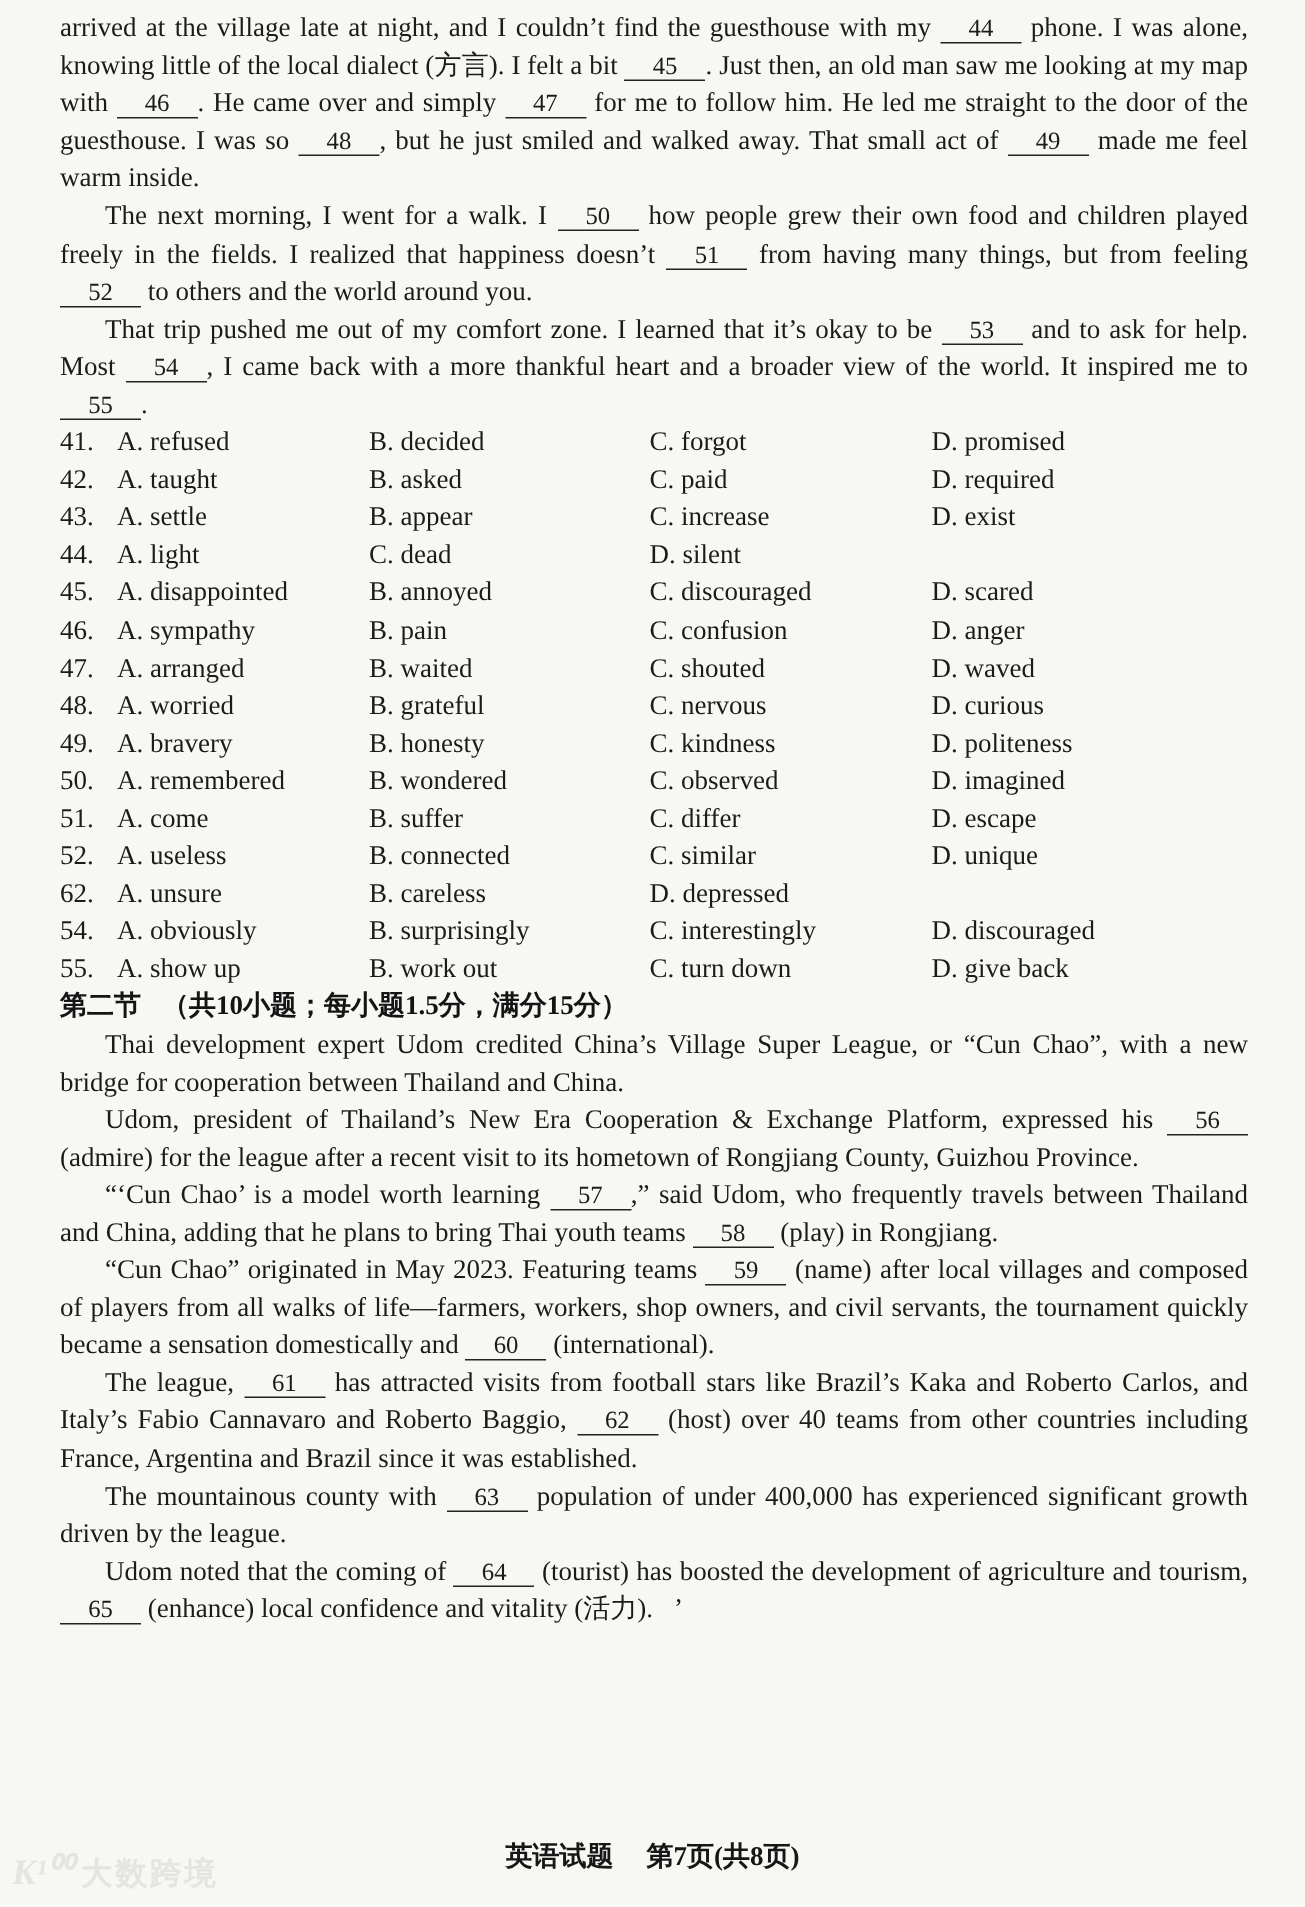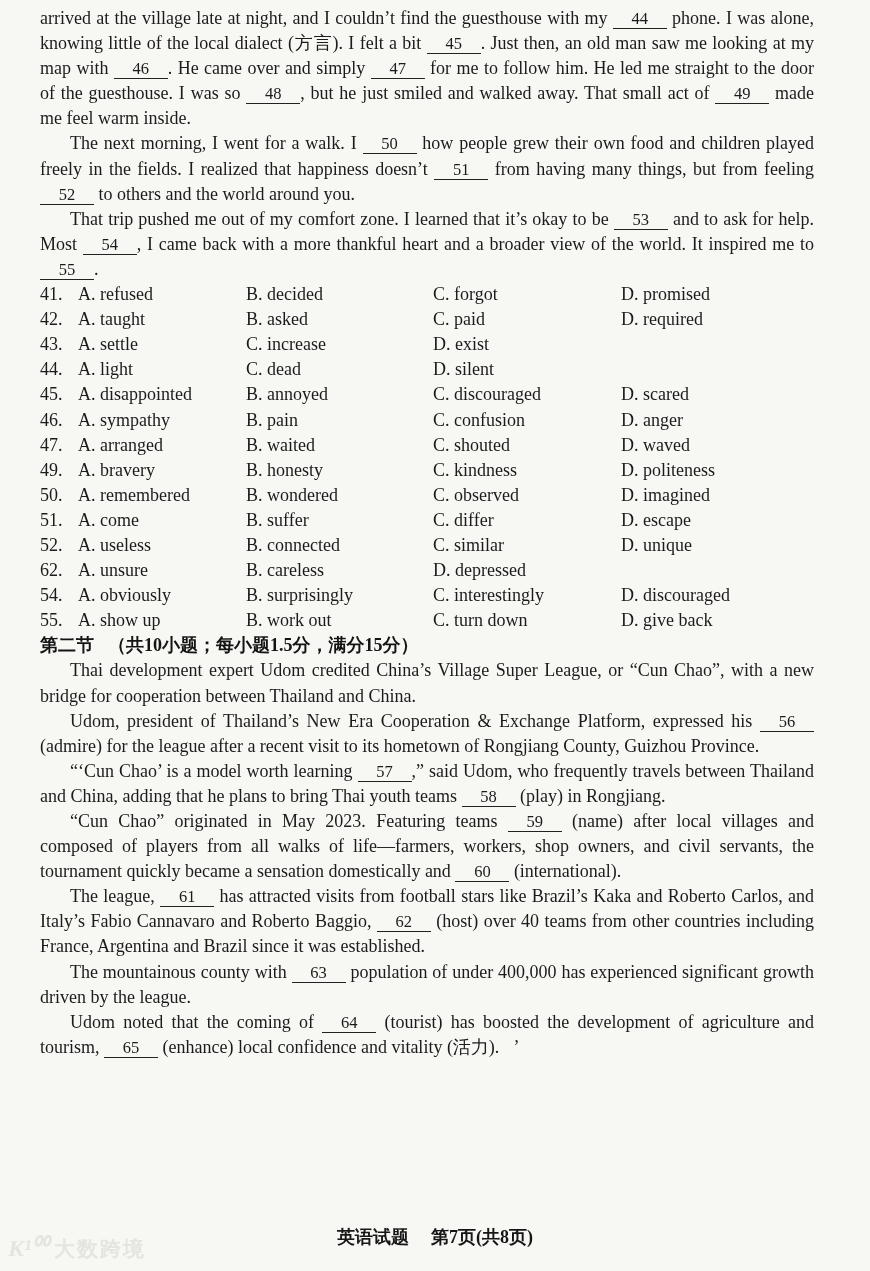--- a/index.html
+++ b/index.html
@@ -4,21 +4,21 @@
 <style>
   html,body{margin:0;padding:0;}
   body{
     width:870px;height:1271px;
     background:#f7f7f4;
     font-family:"Liberation Serif", serif;
     color:#1b1b1b;
     overflow:hidden;
     position:relative;
   }
-  .page{padding:6px 56px 0 40px;}
+  .page{padding:6px 38px 0 40px;}
   .para{
     margin:0;
     font-size:18px;
     line-height:25.1px;
     text-align:justify;
   }
   .para.indent{text-indent:30px;}
   .blank{
     display:inline-block;
     min-width:54px;
@@ -102,20 +102,21 @@
       <div class="opt-row">
         <span class="opt-cell">42.</span>
         <span class="opt-cell">A. taught</span>
         <span class="opt-cell">B. asked</span>
         <span class="opt-cell">C. paid</span>
         <span class="opt-cell">D. required</span>
       </div>
       <div class="opt-row">
         <span class="opt-cell">43.</span>
         <span class="opt-cell">A. settle</span>
+        <span class="opt-cell">B. appear</span>
         <span class="opt-cell">C. increase</span>
         <span class="opt-cell">D. exist</span>
       </div>
       <div class="opt-row">
         <span class="opt-cell">44.</span>
         <span class="opt-cell">A. light</span>
         <span class="opt-cell">C. dead</span>
         <span class="opt-cell">D. silent</span>
       </div>
       <div class="opt-row">
@@ -131,20 +132,27 @@
         <span class="opt-cell">B. pain</span>
         <span class="opt-cell">C. confusion</span>
         <span class="opt-cell">D. anger</span>
       </div>
       <div class="opt-row">
         <span class="opt-cell">47.</span>
         <span class="opt-cell">A. arranged</span>
         <span class="opt-cell">B. waited</span>
         <span class="opt-cell">C. shouted</span>
         <span class="opt-cell">D. waved</span>
+      </div>
+      <div class="opt-row">
+        <span class="opt-cell">48.</span>
+        <span class="opt-cell">A. worried</span>
+        <span class="opt-cell">B. grateful</span>
+        <span class="opt-cell">C. nervous</span>
+        <span class="opt-cell">D. curious</span>
       </div>
       <div class="opt-row">
         <span class="opt-cell">49.</span>
         <span class="opt-cell">A. bravery</span>
         <span class="opt-cell">B. honesty</span>
         <span class="opt-cell">C. kindness</span>
         <span class="opt-cell">D. politeness</span>
       </div>
       <div class="opt-row">
         <span class="opt-cell">50.</span>

